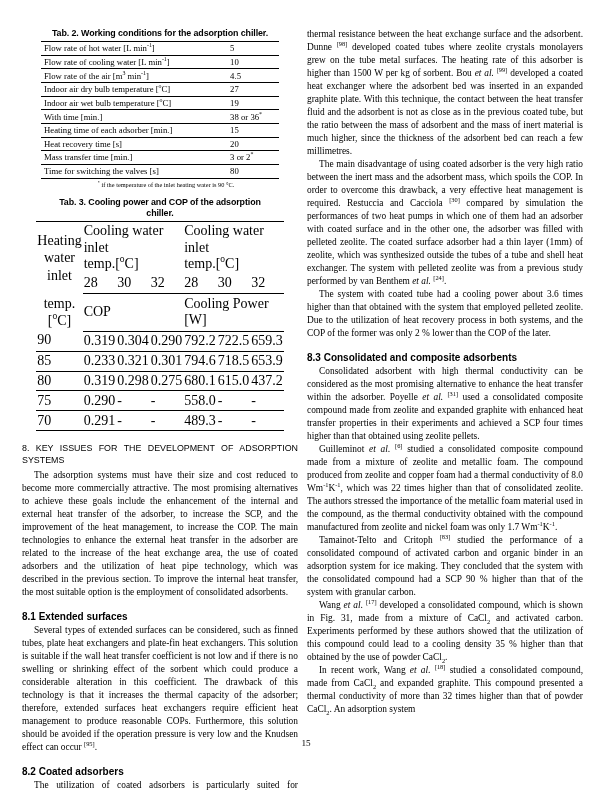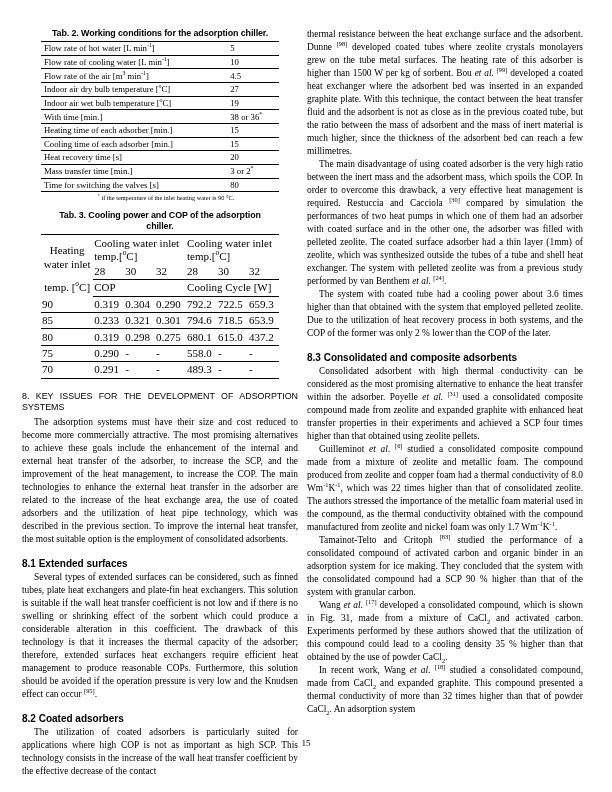--- a/index.html
+++ b/index.html
@@ -70,21 +70,21 @@
     text-align: center;
     margin: 2px 0 0 0;
     padding-left: 12px;
   }
 
   
   table.t3 {
     border-collapse: collapse;
     width: 238px;
     margin: 0 auto;
-    font-size: 11px;
+    font-size: 14px;
     line-height: 1.2;
   }
   table.t3 td, table.t3 th {
     padding: 1.1px 1px;
     text-align: left;
     font-weight: normal;
     vertical-align: middle;
   }
   .t3 .rule-top td { border-top: 0.9px solid #000; }
   .t3 .hdr-left { text-align: center; width: 54px; line-height: 1.25; }
@@ -168,24 +168,20 @@
           </tr>
           <tr>
             <td class="lbl">With time [min.]</td>
             <td class="val"><span>38 or 36</span><sup>*</sup></td>
           </tr>
           <tr>
             <td class="lbl">Heating time of each adsorber [min.]</td>
             <td class="val">15</td>
           </tr>
           <tr>
-            <td class="lbl">Cooling time of each adsorber [min.]</td>
-            <td class="val">15</td>
-          </tr>
-          <tr>
             <td class="lbl">Heat recovery time [s]</td>
             <td class="val">20</td>
           </tr>
           <tr>
             <td class="lbl">Mass transfer time [min.]</td>
             <td class="val"><span>3 or 2</span><sup>*</sup></td>
           </tr>
           <tr>
             <td class="lbl">Time for switching the valves [s]</td>
             <td class="val">80</td>
@@ -213,21 +209,21 @@
             <td class="nums sub-rule">28</td>
             <td class="nums sub-rule">30</td>
             <td class="nums sub-rule">32</td>
             <td class="nums sub-rule">28</td>
             <td class="nums sub-rule">30</td>
             <td class="nums sub-rule">32</td>
           </tr>
           <tr class="grp-rule-row">
             <td class="hdr-left">temp. [<sup>o</sup>C]</td>
             <td colspan="3" class="grp-rule">COP</td>
-            <td colspan="3" class="grp-rule">Cooling Cycle [W]</td>
+            <td colspan="3" class="grp-rule">Cooling Power [W]</td>
           </tr>
           <tr class="data-row">
             <td>90</td>
             <td>0.319</td>
             <td>0.304</td>
             <td>0.290</td>
             <td>792.2</td>
             <td>722.5</td>
             <td>659.3</td>
           </tr>

